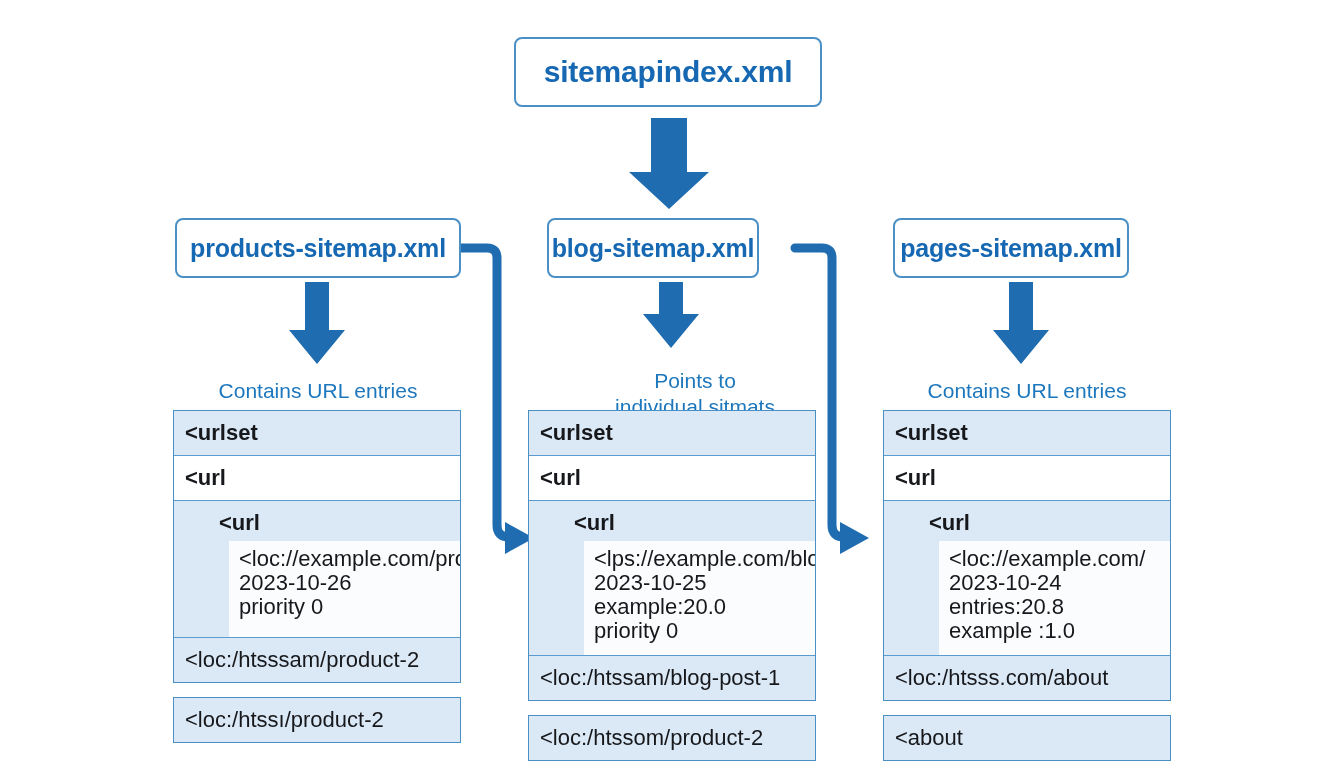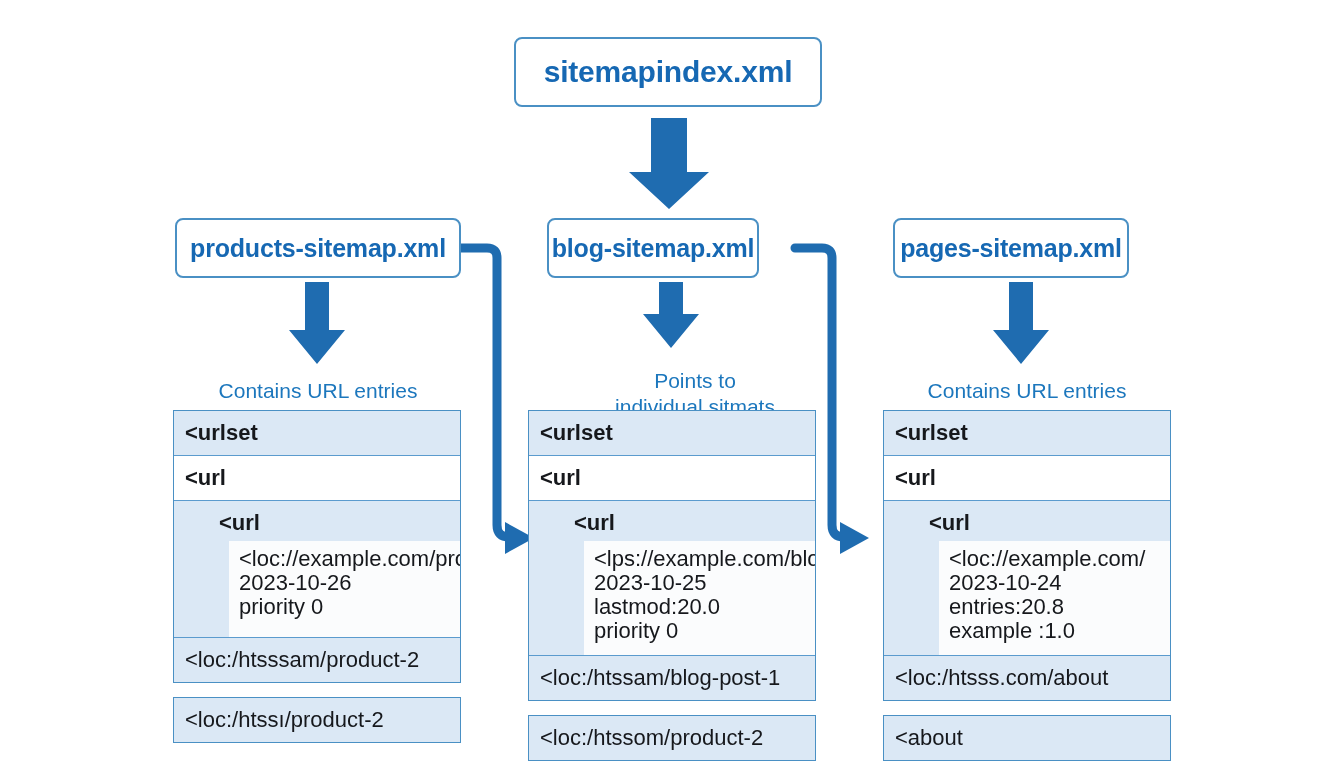--- a/index.html
+++ b/index.html
@@ -212,21 +212,21 @@
 
 <div class="xml-table" id="table-blog">
   <div class="tbl-group">
     <div class="tbl-row row-shaded">&lt;urlset</div>
     <div class="tbl-row row-plain">&lt;url</div>
     <div class="nested-cell">
       <div class="nested-label">&lt;url</div>
       <div class="nested-body">
         <div>&lt;lps://example.com/blog-post-1</div>
         <div>2023-10-25</div>
-        <div>lastmod:20.0</div>
+        <div>example:20.0</div>
         <div>priority 0</div>
       </div>
     </div>
     <div class="tbl-row row-shaded" style="font-weight:normal">&lt;loc:/htssam/blog-post-1</div>
   </div>
   <div class="spacer"></div>
   <div class="row-tail">&lt;loc:/htssom/product-2</div>
 </div>
 
 <div class="xml-table" id="table-pages">

